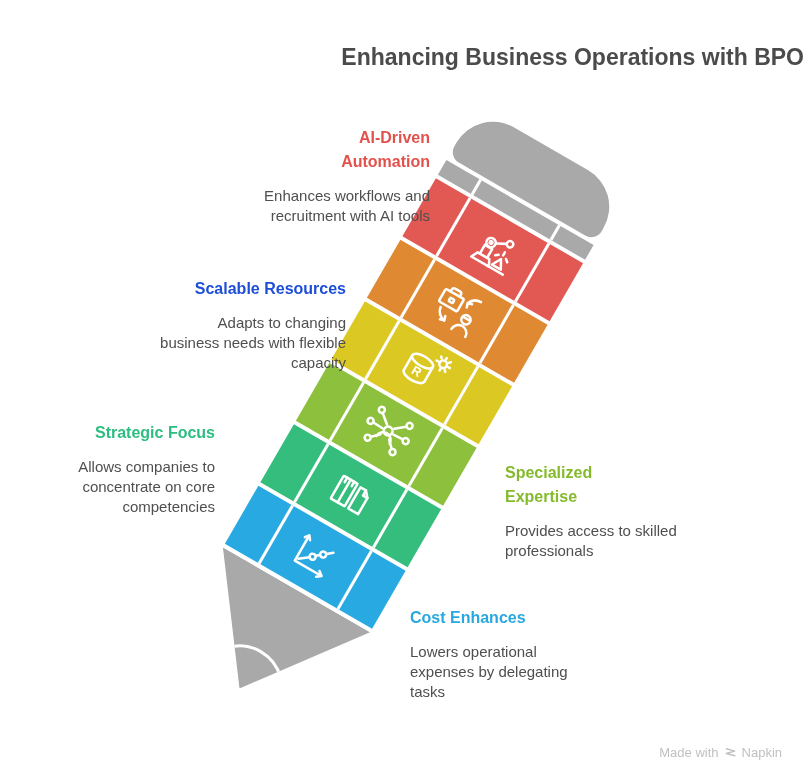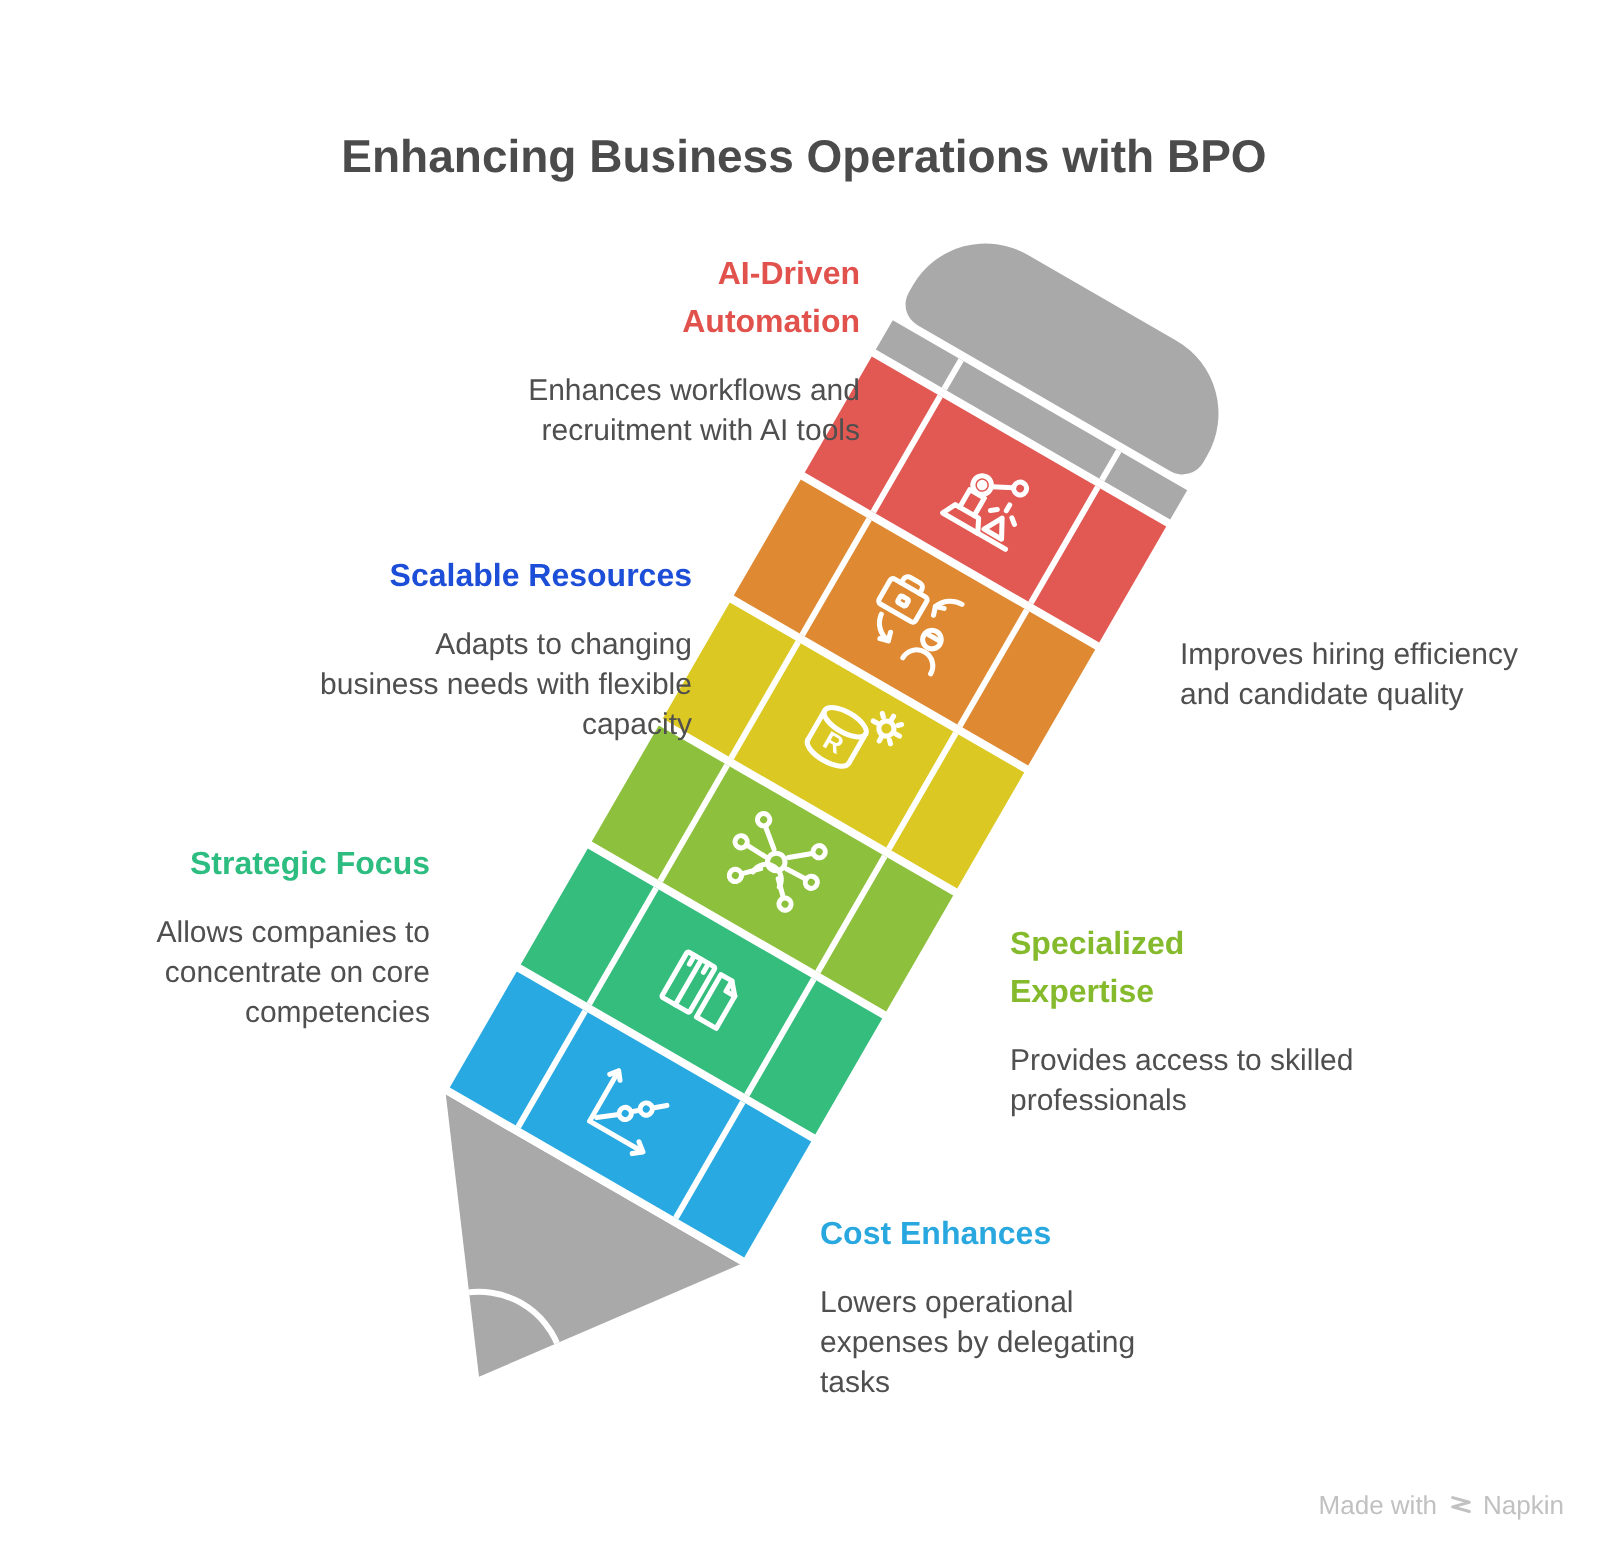--- a/index.html
+++ b/index.html
@@ -1,22 +1,22 @@
 <!DOCTYPE html>
 <html><head>
 <meta charset="utf-8">
 <style>
   html,body{margin:0;padding:0;}
   body{
     width:804px;height:775px;background:#ffffff;position:relative;overflow:hidden;
     font-family:"Liberation Sans", sans-serif;
   }
   .title{
-    position:absolute;top:64px;left:0;right:0;margin:0;
-    text-align:center;font-size:23px;line-height:28px;font-weight:bold;color:#4b4b4b;
+    position:absolute;top:43px;left:0;right:0;margin:0;
+    text-align:right;font-size:23px;line-height:28px;font-weight:bold;color:#4b4b4b;
   }
   
   .pencil{
     position:absolute;left:306px;top:106px;width:170px;height:640px;
     transform:rotate(30deg);
   }
   .eraser{
     height:58px;border-radius:42px 42px 12px 12px;margin-bottom:4px;
   }
   .ferrule{
@@ -180,22 +180,20 @@
   </div>
 
   <div class="label align-right label-strategic">
     <h3 style="color: rgb(46, 189, 128); padding-left: 40px;">Strategic Focus</h3>
     <p>Allows companies to
 concentrate on core
 competencies</p>
   </div>
 
   <div class="label align-left label-recruitment">
-    <p>Improves hiring efficiency
-and candidate quality</p>
   </div>
 
   <div class="label align-left label-specialized">
     <h3 style="color: rgb(133, 186, 45);">Specialized
 Expertise</h3>
     <p>Provides access to skilled
 professionals</p>
   </div>
 
   <div class="label align-left label-cost">

